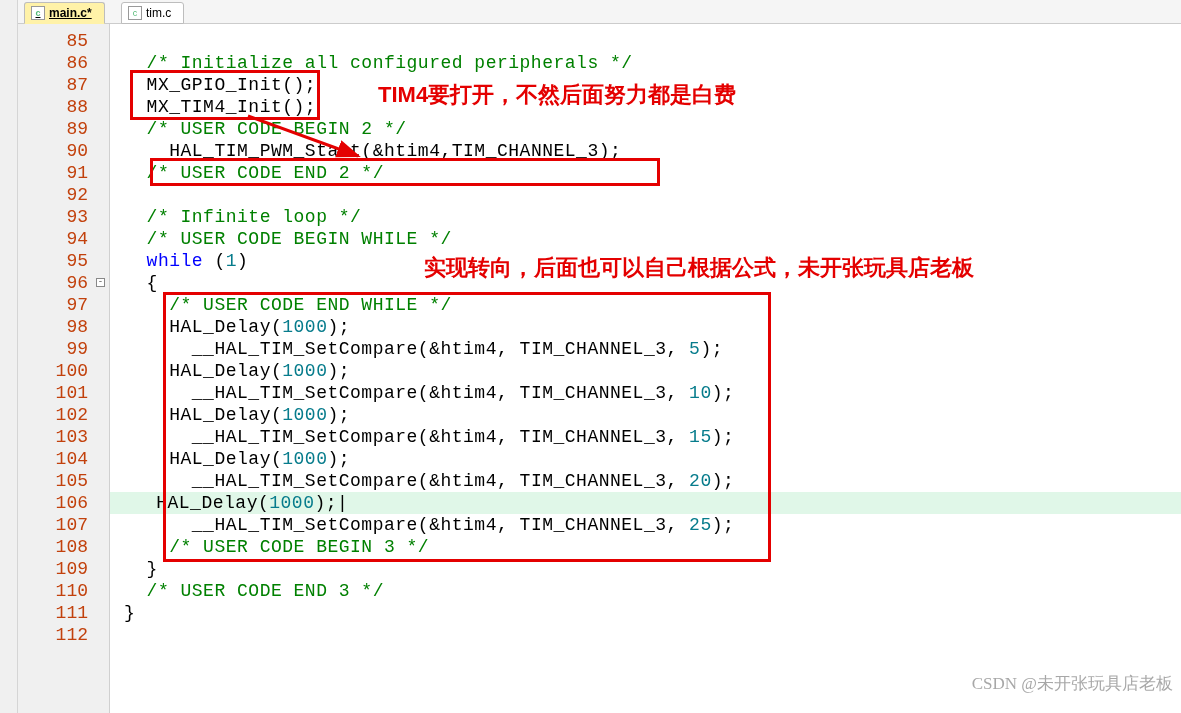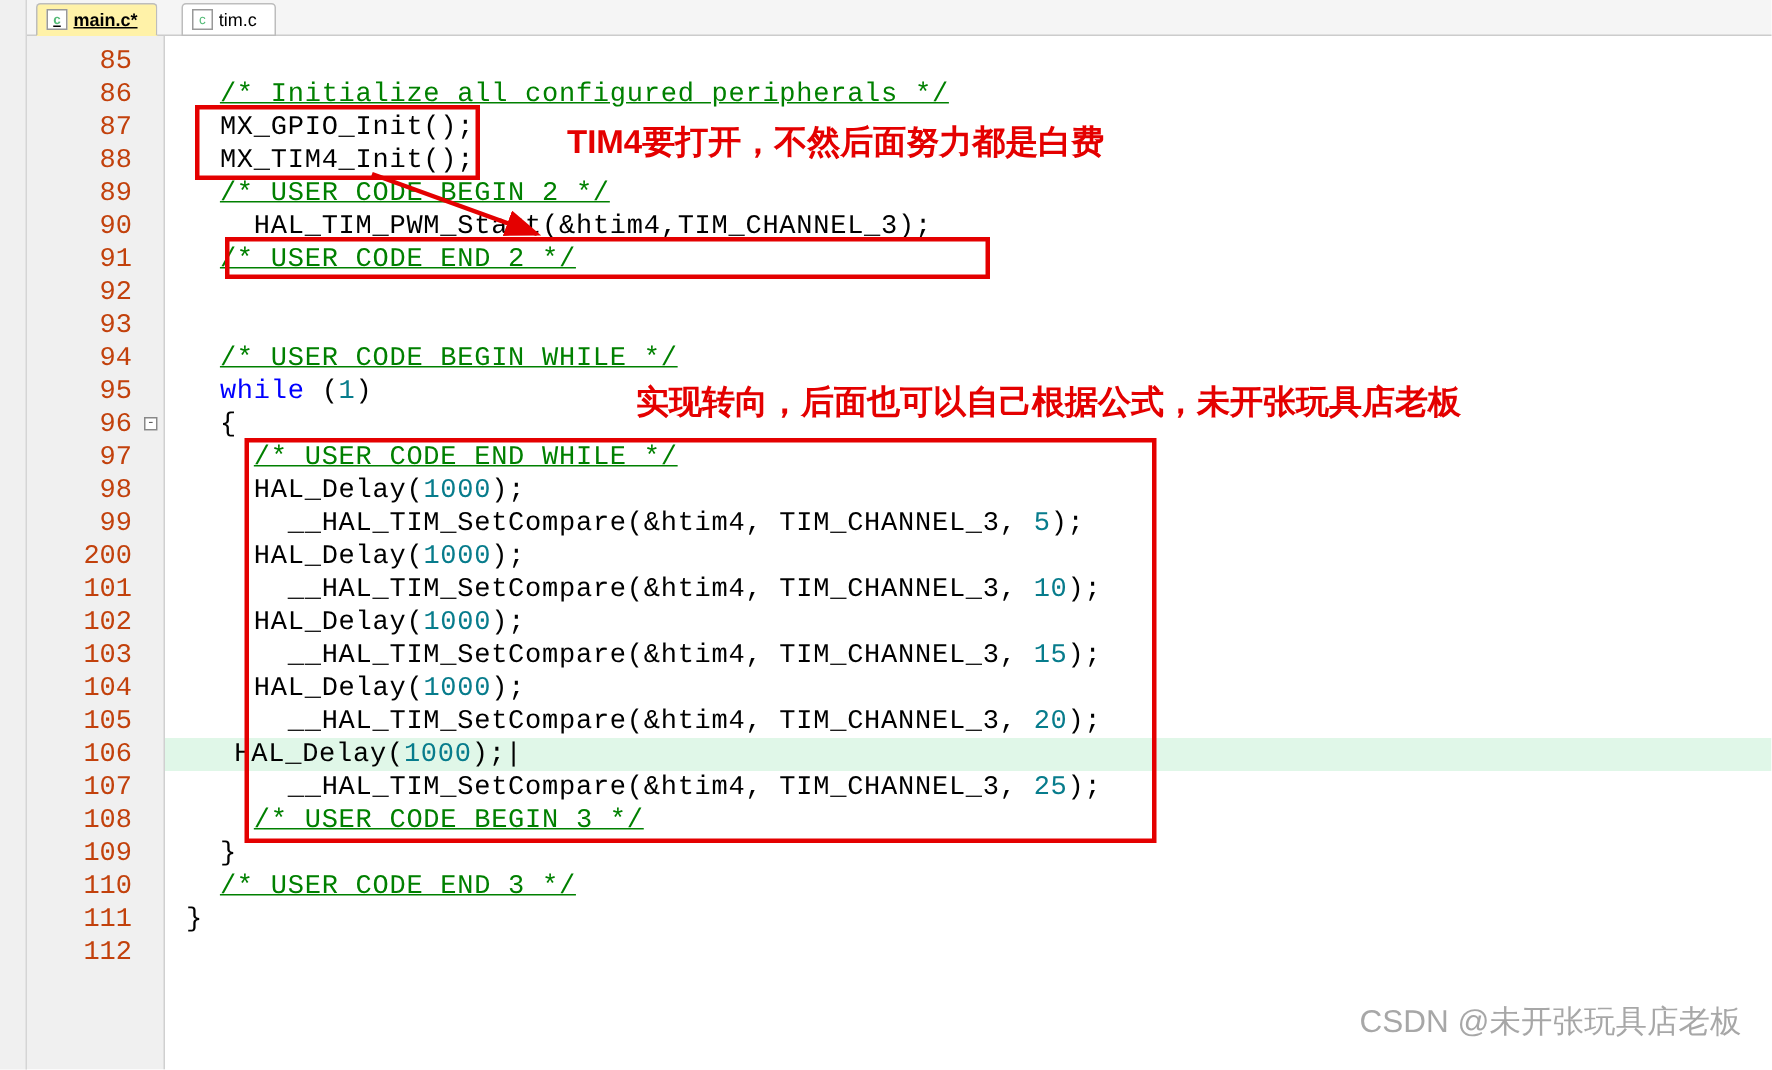--- a/index.html
+++ b/index.html
@@ -105,21 +105,21 @@
   font-family: "Courier New", monospace;
   font-size: 18px;
   letter-spacing: 0.5px;
 }
 .cline.highlight {
   left: 0;
   right: 0;
   padding-left: 1px;
   background: #e0f7e8;
 }
-.comment { color: #008000; text-decoration: underline; }
+.comment { color: #008000; }
 .keyword { color: #0000ff; }
 .number { color: #077c8c; }
 .txt { color: #000; }
 .red-box {
   position: absolute;
   border: 3px solid #e40000;
   pointer-events: none;
 }
 .annot {
   position: absolute;
@@ -128,23 +128,23 @@
   font-size: 22px;
   color: #e40000;
   pointer-events: none;
 }
 .arrow {
   position: absolute;
   pointer-events: none;
 }
 .watermark {
   position: absolute;
-  right: 20px; bottom: 18px;
-  font-family: Liberation Sans, sans-serif;
-  font-size: 21px;
+  right: 8px; bottom: 18px;
+  font-family: Liberation Serif, serif;
+  font-size: 17px;
   color: rgba(120,120,120,0.65);
   pointer-events: none;
 }
 </style>
 </head>
 <body>
 
 <div class="sidebar-left"></div>
 
 <div class="tab-bar">
@@ -170,21 +170,21 @@
     <div class="line-num" style="top:138px">91</div>
     <div class="line-num" style="top:160px">92</div>
     <div class="line-num" style="top:182px">93</div>
     <div class="line-num" style="top:204px">94</div>
     <div class="line-num" style="top:226px">95</div>
     <div class="line-num" style="top:248px">96</div>
     <div class="fold" style="top:254px">-</div>
     <div class="line-num" style="top:270px">97</div>
     <div class="line-num" style="top:292px">98</div>
     <div class="line-num" style="top:314px">99</div>
-    <div class="line-num" style="top:336px">200</div>
+    <div class="line-num" style="top:336px">100</div>
     <div class="line-num" style="top:358px">101</div>
     <div class="line-num" style="top:380px">102</div>
     <div class="line-num" style="top:402px">103</div>
     <div class="line-num" style="top:424px">104</div>
     <div class="line-num" style="top:446px">105</div>
     <div class="line-num" style="top:468px">106</div>
     <div class="line-num" style="top:490px">107</div>
     <div class="line-num" style="top:512px">108</div>
     <div class="line-num" style="top:534px">109</div>
     <div class="line-num" style="top:556px">110</div>
@@ -192,20 +192,21 @@
     <div class="line-num" style="top:600px">112</div>
   </div>
 
   <div class="code-area">
     <div class="cline" style="top:28px"><span class="txt">  </span><span class="comment">/* Initialize all configured peripherals */</span></div>
     <div class="cline" style="top:50px"><span class="txt">  </span><span class="txt">MX_GPIO_Init();</span></div>
     <div class="cline" style="top:72px"><span class="txt">  </span><span class="txt">MX_TIM4_Init();</span></div>
     <div class="cline" style="top:94px"><span class="txt">  </span><span class="comment">/* USER CODE BEGIN 2 */</span></div>
     <div class="cline" style="top:116px"><span class="txt">    </span><span class="txt">HAL_TIM_PWM_Start(&amp;htim4,TIM_CHANNEL_3);</span></div>
     <div class="cline" style="top:138px"><span class="txt">  </span><span class="comment">/* USER CODE END 2 */</span></div>
+    <div class="cline" style="top:182px"><span class="txt">  </span><span class="comment">/* Infinite loop */</span></div>
     <div class="cline" style="top:204px"><span class="txt">  </span><span class="comment">/* USER CODE BEGIN WHILE */</span></div>
     <div class="cline" style="top:226px"><span class="txt">  </span><span class="keyword">while</span><span class="txt"> (</span><span class="number">1</span><span class="txt">)</span></div>
     <div class="cline" style="top:248px"><span class="txt">  </span><span class="txt">{</span></div>
     <div class="cline" style="top:270px"><span class="txt">    </span><span class="comment">/* USER CODE END WHILE */</span></div>
     <div class="cline" style="top:292px"><span class="txt">    </span><span class="txt">HAL_Delay(</span><span class="number">1000</span><span class="txt">);</span></div>
     <div class="cline" style="top:314px"><span class="txt">    </span><span class="txt">  __HAL_TIM_SetCompare(&amp;htim4, TIM_CHANNEL_3, </span><span class="number">5</span><span class="txt">);</span></div>
     <div class="cline" style="top:336px"><span class="txt">    </span><span class="txt">HAL_Delay(</span><span class="number">1000</span><span class="txt">);</span></div>
     <div class="cline" style="top:358px"><span class="txt">    </span><span class="txt">  __HAL_TIM_SetCompare(&amp;htim4, TIM_CHANNEL_3, </span><span class="number">10</span><span class="txt">);</span></div>
     <div class="cline" style="top:380px"><span class="txt">    </span><span class="txt">HAL_Delay(</span><span class="number">1000</span><span class="txt">);</span></div>
     <div class="cline" style="top:402px"><span class="txt">    </span><span class="txt">  __HAL_TIM_SetCompare(&amp;htim4, TIM_CHANNEL_3, </span><span class="number">15</span><span class="txt">);</span></div>

